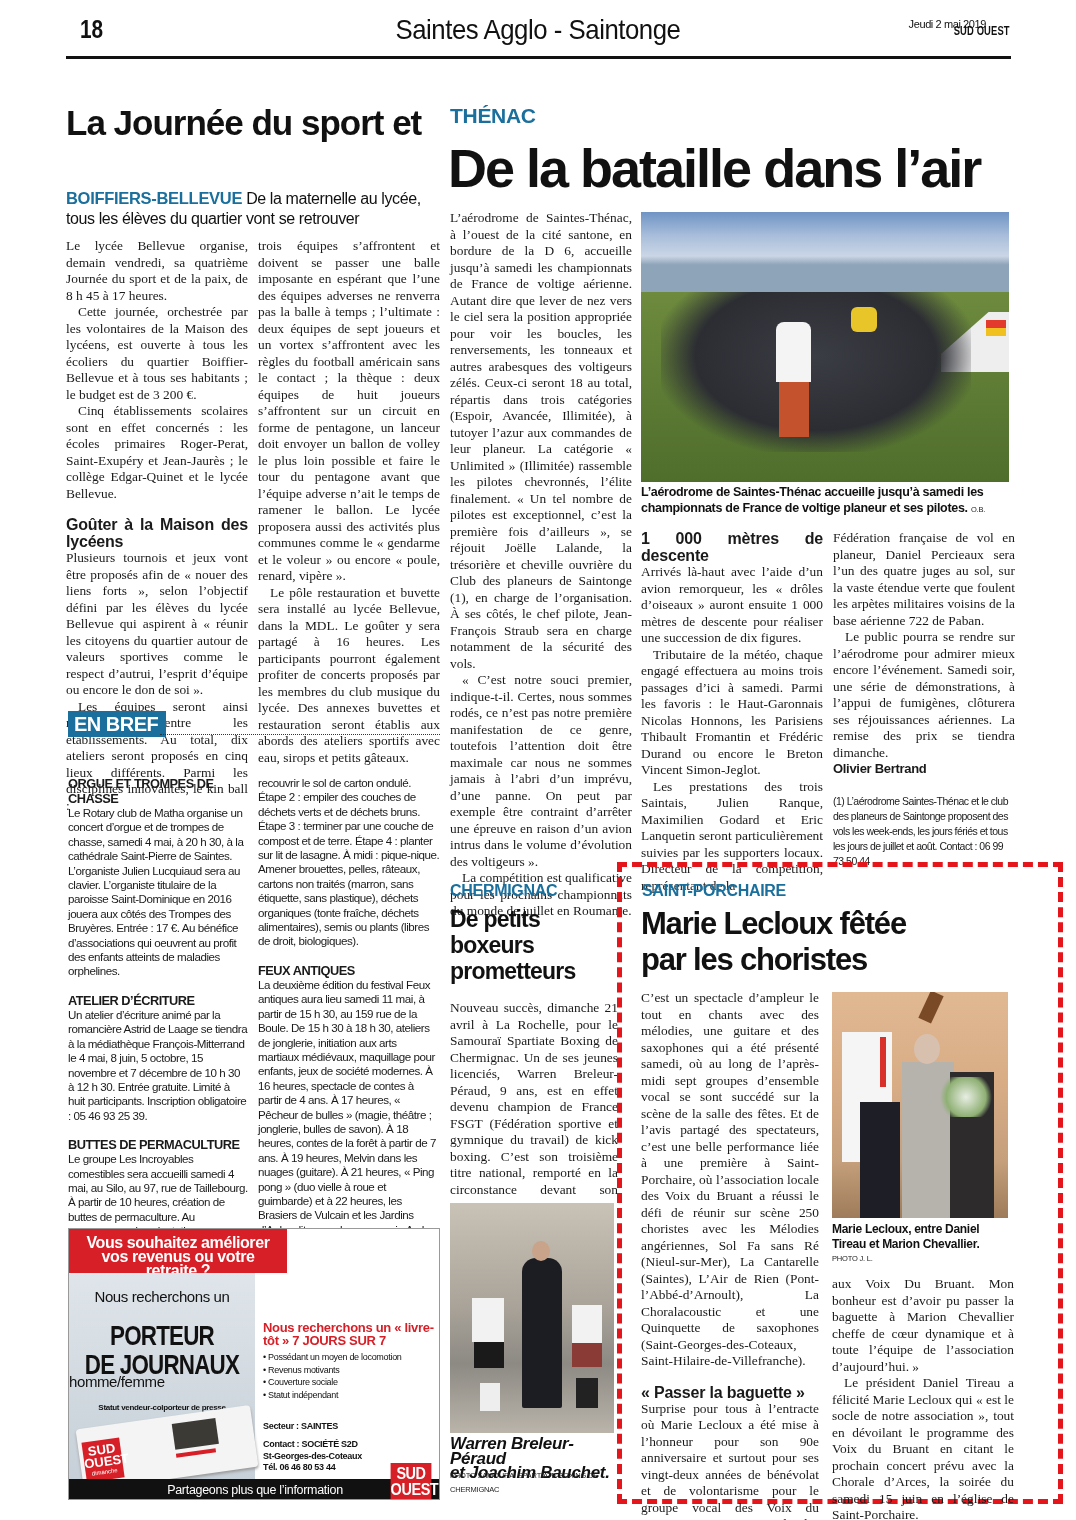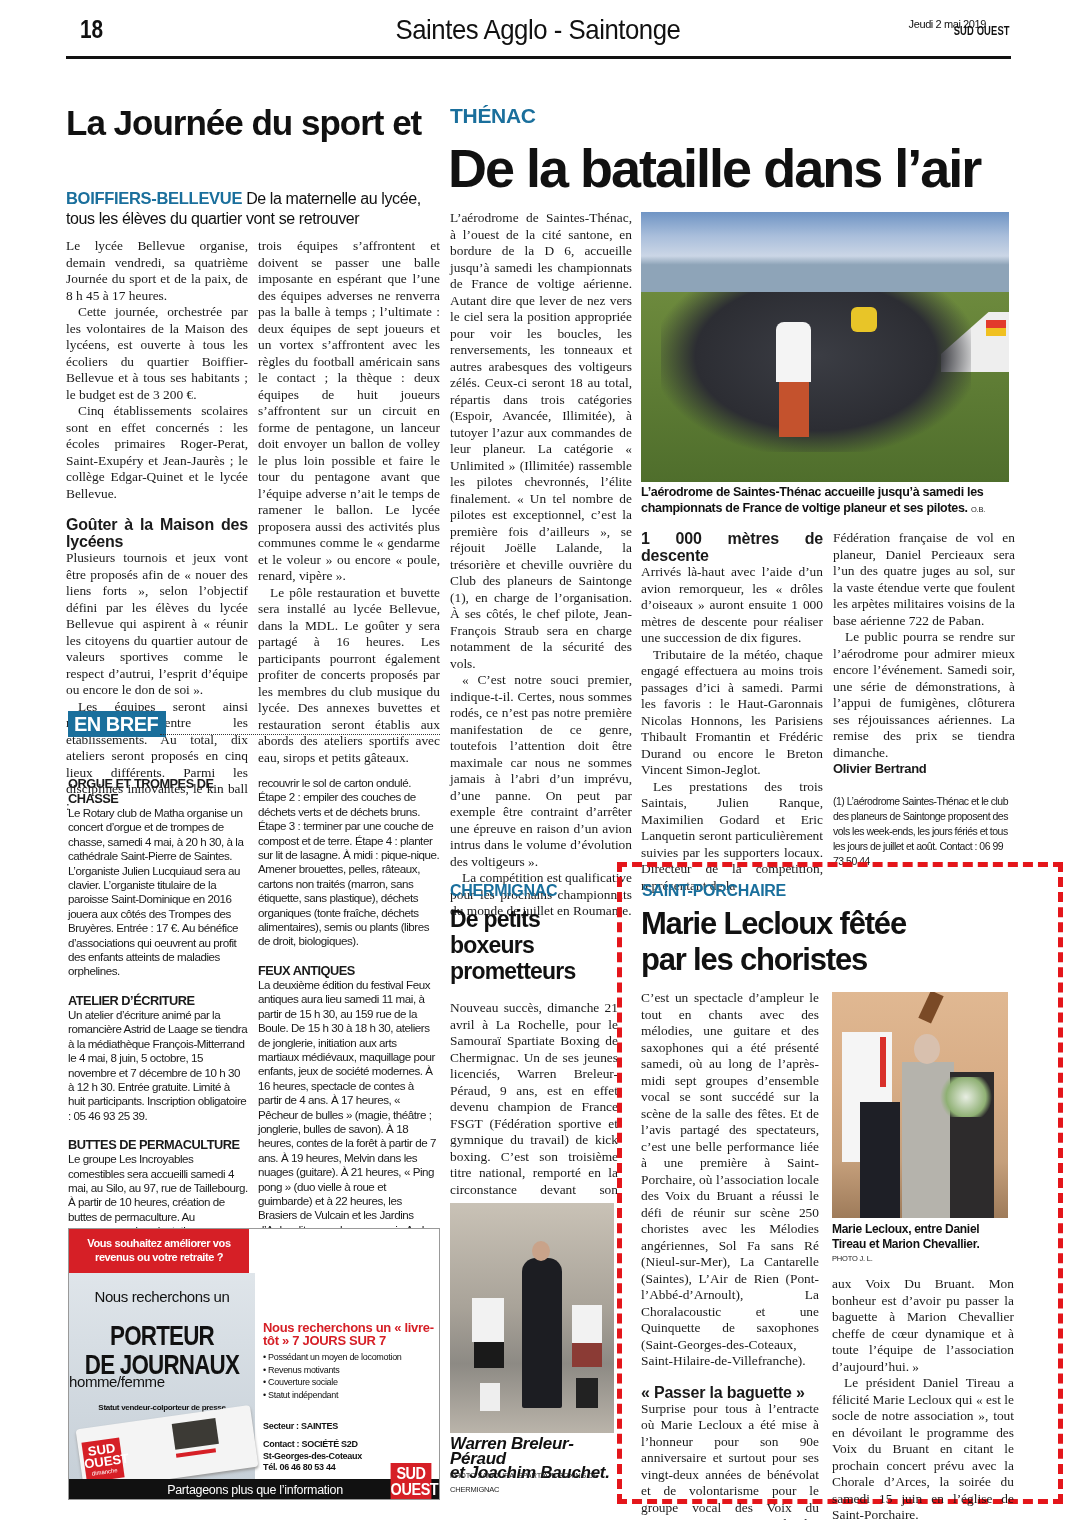--- a/index.html
+++ b/index.html
@@ -77,21 +77,21 @@
   <h4>BUTTES DE PERMACULTURE</h4>
   <div>Le groupe Les Incroyables comestibles sera accueilli samedi 4 mai, au Silo, au 97, rue de Taillebourg. À partir de 10 heures, création de buttes de permaculture. Au programme : des plantations en lasagnes. Étape 1 :</div>
 </div>
 <div class="abs brief" style="left:258px; top:776px; width:182px;">
   <div>recouvrir le sol de carton ondulé. Étape 2 : empiler des couches de déchets verts et de déchets bruns. Étape 3 : terminer par une couche de compost et de terre. Étape 4 : planter sur lit de lasagne. À midi : pique-nique. Amener brouettes, pelles, râteaux, cartons non traités (marron, sans étiquette, sans plastique), déchets organiques (tonte fraîche, déchets alimentaires), semis ou plants (libres de droit, biologiques).</div>
   <h4>FEUX ANTIQUES</h4>
   <div>La deuxième édition du festival Feux antiques aura lieu samedi 11 mai, à partir de 15 h 30, au 159 rue de la Boule. De 15 h 30 à 18 h 30, ateliers de jonglerie, initiation aux arts martiaux médiévaux, maquillage pour enfants, jeux de société modernes. À 16 heures, spectacle de contes à partir de 4 ans. À 17 heures, « Pêcheur de bulles » (magie, théâtre ; jonglerie, bulles de savon). À 18 heures, contes de la forêt à partir de 7 ans. À 19 heures, Melvin dans les nuages (guitare). À 21 heures, « Ping pong » (duo vielle à roue et guimbarde) et à 22 heures, les Brasiers de Vulcain et les Jardins d’Aphrodite avec la compagnie Arche en sel. Prix libre.</div>
 </div>
 
 <div class="abs sans" style="left:68px; top:1228px; width:372px; height:272px; border:1px solid #999; background:#fff; overflow:hidden;">
-  <div class="abs ad-red" style="left:0; top:0; width:180px; height:44px; font-weight:bold; font-size:11px; line-height:14px; text-align:center; padding:7px 6px; letter-spacing:-0.4px;">Vous souhaitez améliorer vos revenus ou votre retraite ?</div>
+  <div class="abs ad-red" style="left:0; top:0; width:218px; height:44px; font-weight:bold; font-size:16px; line-height:14px; text-align:center; padding:7px 6px; letter-spacing:-0.4px;">Vous souhaitez améliorer vos revenus ou votre retraite ?</div>
   <div class="abs" style="left:0; top:44px; width:186px; height:206px; background:linear-gradient(180deg,#dfe5ea,#c7d0d8);"></div>
   <div class="abs" style="left:0; top:60px; width:186px; text-align:center; font-size:15px; line-height:15px; letter-spacing:-0.4px;">Nous recherchons un</div>
   <div class="abs" style="left:0; top:93px; width:186px; text-align:center; font-size:28px; font-weight:900; line-height:28px; letter-spacing:-1px; transform:scaleX(0.8);">PORTEUR</div>
   <div class="abs" style="left:-20px; top:122px; width:226px; text-align:center; font-size:28px; font-weight:900; line-height:28px; letter-spacing:-1px; transform:scaleX(0.8);">DE JOURNAUX</div>
   <div class="abs" style="left:0; top:144px; width:188px; text-align:left; font-size:15px; letter-spacing:-0.4px;">homme/femme</div>
   <div class="abs" style="left:0; top:174px; width:186px; text-align:center; font-size:8px; font-weight:bold; letter-spacing:-0.3px;">Statut vendeur-colporteur de presse</div>
 
   <div class="abs" style="left:10px; top:188px; width:176px; height:62px; background:#f4f4f4; transform:rotate(-8deg); box-shadow:0 2px 3px #999; border-radius:4px;">
     <div class="abs" style="left:4px; top:14px; width:38px; height:40px; background:#d61f26; color:#fff; font-weight:900; font-size:13px; line-height:12px; text-align:center; padding-top:4px;">
       <div>SUD</div>

